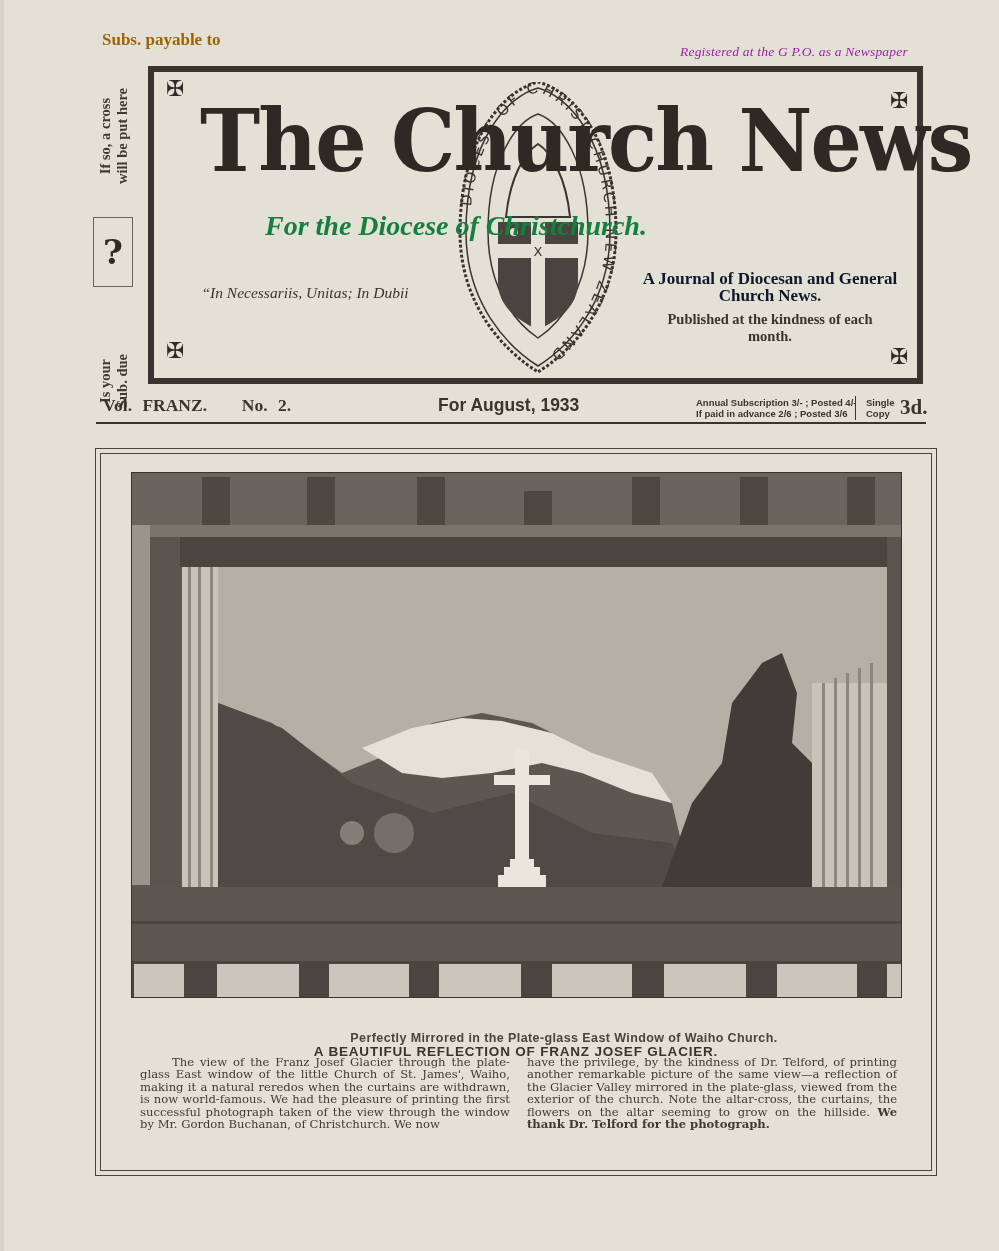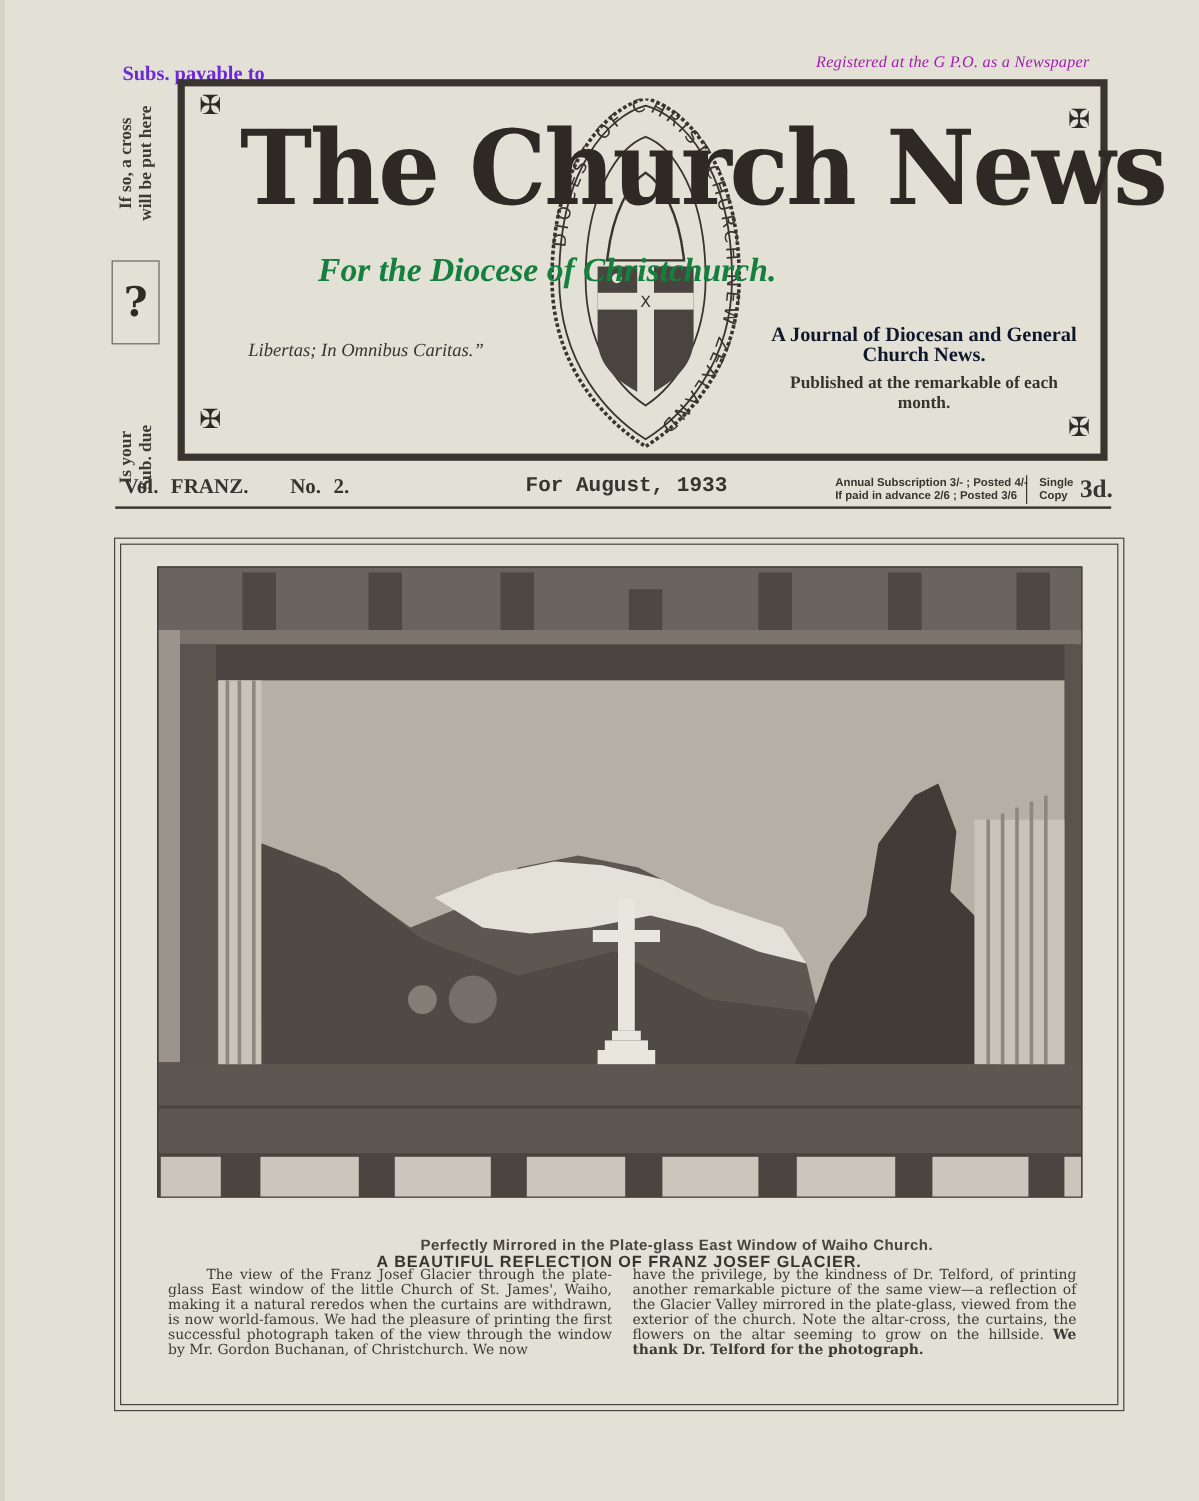--- a/index.html
+++ b/index.html
@@ -7,21 +7,21 @@
   body {
     background: #e3e0d6;
     position: relative;
     overflow: hidden;
     color: #3a3531;
     font-family: "DejaVu Serif", serif;
   }
   .abs { position: absolute; }
 
   
-  .subs-payable { left: 102px; top: 52px; font-family: "Liberation Serif", serif; font-weight: bold; font-size: 17px; color: #6d28d9; }
+  .subs-payable { left: 102px; top: 30px; font-family: "Liberation Serif", serif; font-weight: bold; font-size: 17px; color: #a16207; }
   .registered { left: 680px; top: 44px; font-family: "Liberation Serif", serif; font-style: italic; font-size: 13.5px; color: #a21caf; letter-spacing: 0.2px; }
 
   
   .side-wrap { left: 88px; top: 66px; width: 58px; height: 310px; }
   .side-block {
     position: absolute;
     transform: rotate(-90deg);
     transform-origin: left top;
     font-family: "Liberation Serif", serif;
     font-weight: bold;
@@ -69,21 +69,21 @@
     left: 640px; top: 311px; width: 260px;
     font-family: "Liberation Serif", serif; font-weight: bold; font-size: 14.5px;
     color: #3a3430; text-align: center; line-height: 17px;
   }
 
   
   .seal { left: 440px; top: 82px; width: 196px; height: 292px; }
 
   
   .vol { left: 103px; top: 395px; font-family: "Liberation Serif", serif; font-weight: bold; font-size: 17.5px; color: #3a3430; word-spacing: 6px; }
-  .date { left: 438px; top: 395px; font-family: Liberation Mono, monospace; font-weight: bold; font-size: 17.5px; color: #3a3430; }
+  .date { left: 438px; top: 395px; font-family: Liberation Sans, sans-serif; font-weight: bold; font-size: 17.5px; color: #3a3430; }
   .subs-info { left: 668px; top: 397px; font-family: "Liberation Sans", sans-serif; font-weight: bold; font-size: 9.5px; line-height: 11px; color: #3a3430; margin-left: 28px; }
   .price-sep { left: 855px; top: 396px; width: 1px; height: 24px; background: #3a3430; }
   .single { left: 866px; top: 397px; font-family: "Liberation Sans", sans-serif; font-weight: bold; font-size: 9.5px; line-height: 11px; color: #3a3430; }
   .price { left: 900px; top: 395px; font-family: "Liberation Serif", serif; font-weight: bold; font-size: 21px; color: #3a3430; }
   .rule { left: 96px; top: 422px; width: 830px; height: 2px; background: #3a3430; }
 
   
   .frame-outer { left: 95px; top: 448px; width: 842px; height: 728px; border: 1.5px solid #4a4440; }
   .frame-inner { left: 100px; top: 453px; width: 832px; height: 718px; border: 1.5px solid #4a4440; }
 
@@ -147,29 +147,29 @@
     <circle cx="74" cy="150" r="4" fill="#e3e0d6"></circle>
 
     <path d="M 66 135 C 70 95, 85 70, 98 62 C 111 70, 126 95, 130 135 Z" fill="none" stroke="#3a3430" stroke-width="2"></path>
   </svg>
 </div>
 
 <div class="abs title">The Church News</div>
 <div class="abs subtitle">For the Diocese of Christchurch.</div>
 
 <div class="abs motto">
-  <div>Libertas;  In Omnibus Caritas.”</div>
+  <div>“In Necessariis, Unitas;  In Dubii</div>
 </div>
 
 <div class="abs journal">
   <div>A Journal of Diocesan and General</div>
   <div>Church News.</div>
 </div>
 <div class="abs published">
-  <div>Published at the remarkable of each</div>
+  <div>Published at the kindness of each</div>
   <div>month.</div>
 </div>
 
 <div class="abs vol">
   <span>Vol. FRANZ.</span>
   <span style="display:inline-block;width:14px;"></span>
   <span>No. 2.</span>
 </div>
 <div class="abs date">For August, 1933</div>
 <div class="abs subs-info">

